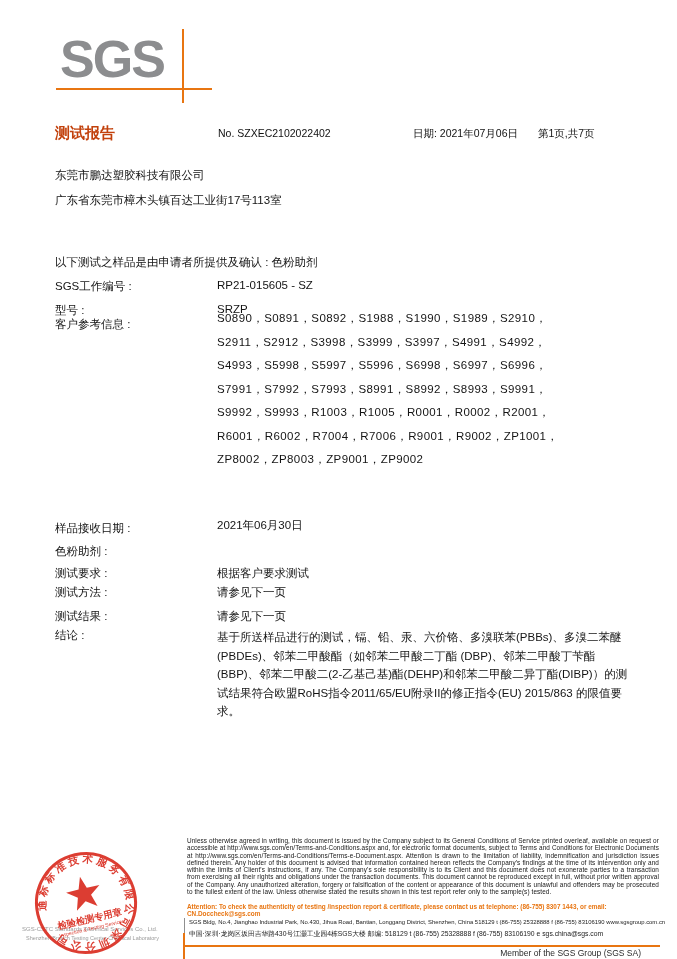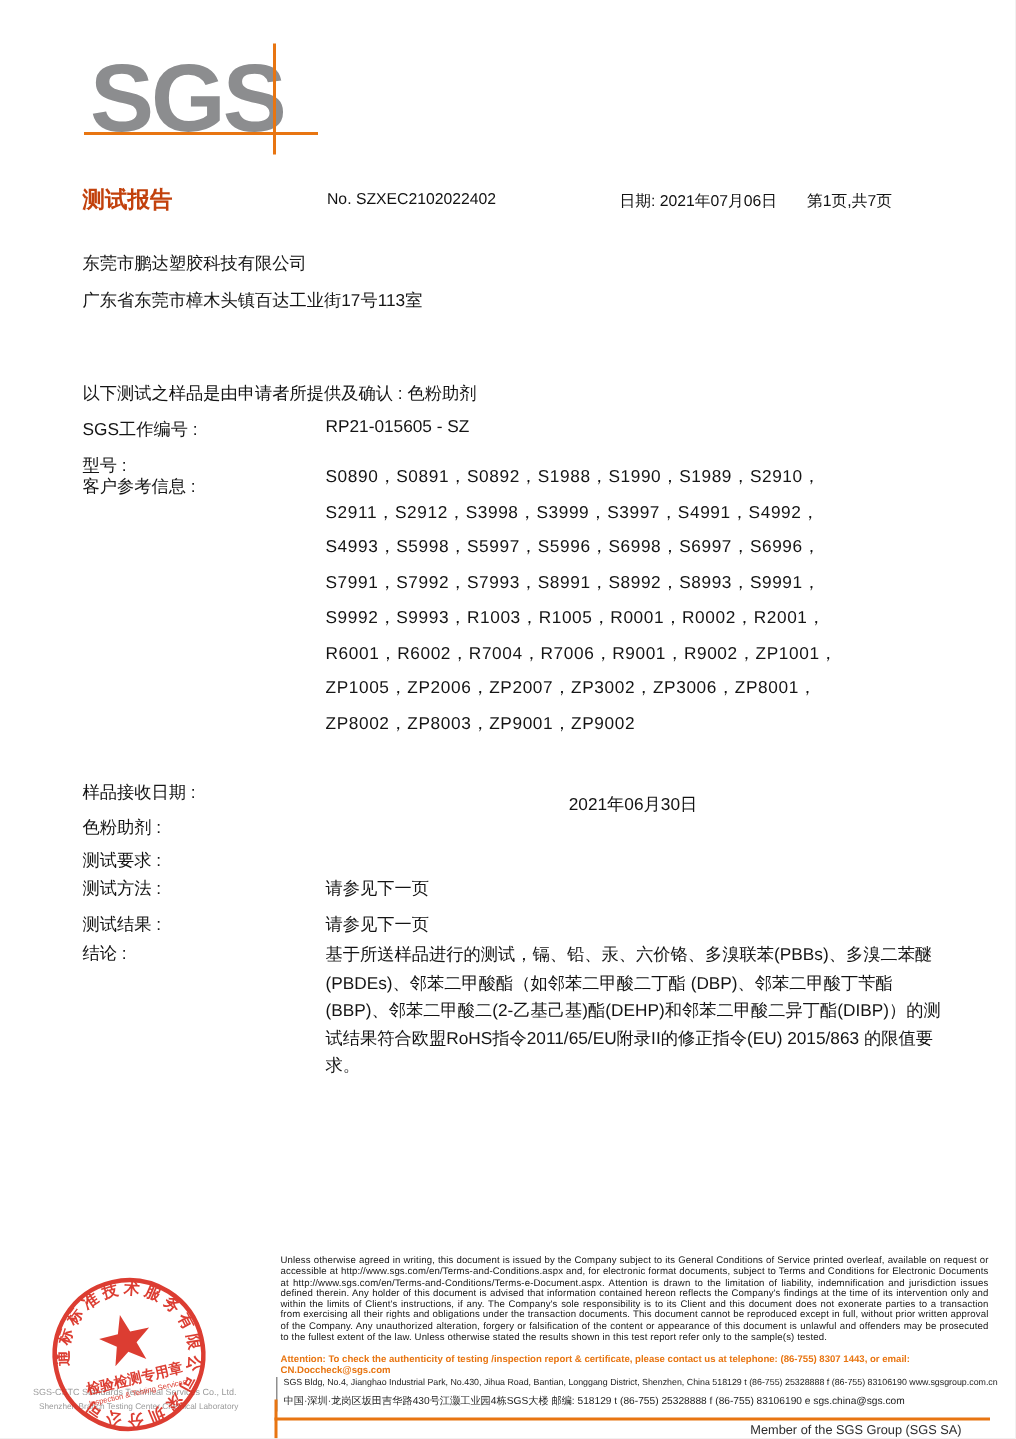--- a/index.html
+++ b/index.html
@@ -4,21 +4,21 @@
 <style>
   html,body{margin:0;padding:0;background:#e8e8e8;}
   .page{
     position:relative;width:677px;height:959px;background:#ffffff;
     font-family:"Liberation Sans","DejaVu Sans",sans-serif;color:#1c1c1c;
     overflow:hidden;margin:0 auto;
   }
   .abs{position:absolute;}
   
   .logo-text{
-    font-size:64px;font-weight:bold;letter-spacing:-2px;color:#8c8d8f;
+    font-size:52px;font-weight:bold;letter-spacing:-2px;color:#8c8d8f;
     line-height:1;font-family:"Liberation Sans",sans-serif;
   }
   .orange-hline{background:#e87511;height:2px;}
   .orange-vline{background:#e87511;width:2px;}
   
   .report-title{font-size:15px;font-weight:bold;color:#c2410c;}
   .hdr-info{font-size:10.5px;color:#111;}
   
   .body-txt{font-size:11.5px;color:#141414;}
   .label-col{left:55px;width:160px;}
@@ -59,39 +59,40 @@
 
   <div class="abs body-txt" style="left:55px;top:168px;">东莞市鹏达塑胶科技有限公司</div>
   <div class="abs body-txt" style="left:55px;top:193px;">广东省东莞市樟木头镇百达工业街17号113室</div>
 
   <div class="abs body-txt" style="left:55px;top:255px;">以下测试之样品是由申请者所提供及确认 : 色粉助剂</div>
 
   <div class="abs body-txt label-col" style="top:279px;">SGS工作编号 :</div>
   <div class="abs body-txt value-col" style="top:279px;">RP21-015605 - SZ</div>
 
   <div class="abs body-txt label-col" style="top:303px;">型号 :</div>
+  <div class="abs body-txt value-col" style="top:303px;">SRZP</div>
 
   <div class="abs body-txt label-col" style="top:317px;">客户参考信息 :</div>
   <div class="abs body-txt value-col codes" style="top:307px;">
     <div>S0890，S0891，S0892，S1988，S1990，S1989，S2910，</div>
     <div>S2911，S2912，S3998，S3999，S3997，S4991，S4992，</div>
     <div>S4993，S5998，S5997，S5996，S6998，S6997，S6996，</div>
     <div>S7991，S7992，S7993，S8991，S8992，S8993，S9991，</div>
     <div>S9992，S9993，R1003，R1005，R0001，R0002，R2001，</div>
     <div>R6001，R6002，R7004，R7006，R9001，R9002，ZP1001，</div>
-    <div>ZP1005，ZP2006，ZP2007，ZP3002，ZP3006，ZP8001，</div>
     <div>ZP8002，ZP8003，ZP9001，ZP9002</div>
   </div>
 
   <div class="abs body-txt label-col" style="top:521px;">样品接收日期 :</div>
-  <div class="abs body-txt value-col" style="top:529px;text-align:center;">2021年06月30日</div>
+  <div class="abs body-txt value-col" style="top:518px;">2021年06月30日</div>
 
   <div class="abs body-txt label-col" style="top:544px;">色粉助剂 :</div>
 
   <div class="abs body-txt label-col" style="top:566px;">测试要求 :</div>
+  <div class="abs body-txt value-col" style="top:566px;">根据客户要求测试</div>
 
   <div class="abs body-txt label-col" style="top:585px;">测试方法 :</div>
   <div class="abs body-txt value-col" style="top:585px;">请参见下一页</div>
 
   <div class="abs body-txt label-col" style="top:609px;">测试结果 :</div>
   <div class="abs body-txt value-col" style="top:609px;">请参见下一页</div>
 
   <div class="abs body-txt label-col" style="top:628px;">结论 :</div>
   <div class="abs body-txt value-col conclusion-p" style="top:628px;width:412px;">基于所送样品进行的测试，镉、铅、汞、六价铬、多溴联苯(PBBs)、多溴二苯醚(PBDEs)、邻苯二甲酸酯（如邻苯二甲酸二丁酯 (DBP)、邻苯二甲酸丁苄酯(BBP)、邻苯二甲酸二(2-乙基己基)酯(DEHP)和邻苯二甲酸二异丁酯(DIBP)）的测试结果符合欧盟RoHS指令2011/65/EU附录II的修正指令(EU) 2015/863 的限值要求。</div>
 

